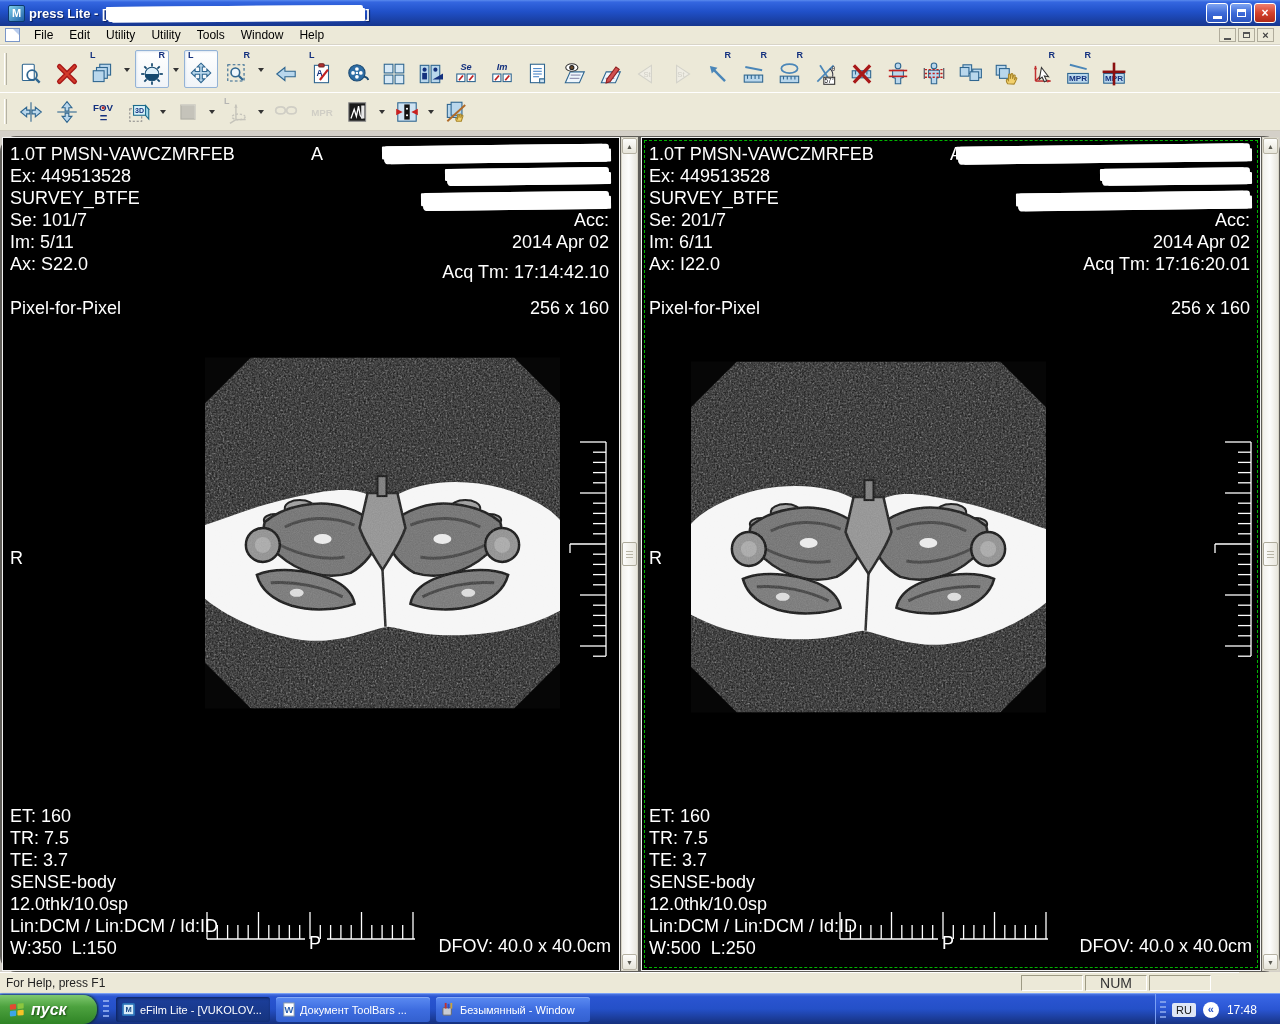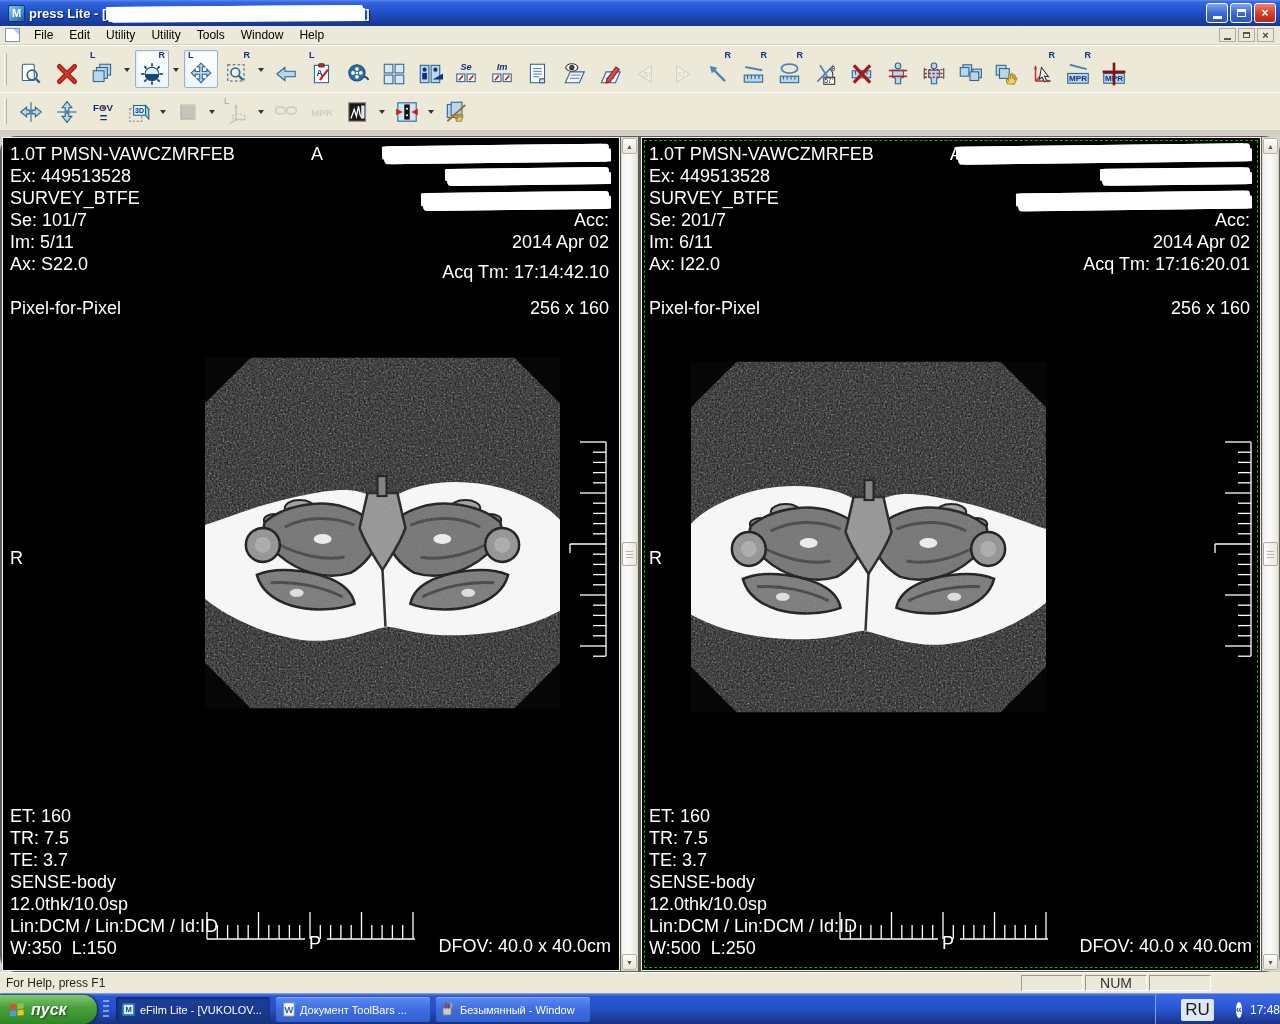--- a/index.html
+++ b/index.html
@@ -100,21 +100,21 @@
     gap:4px; padding:0 5px; color:#fff; font-size:11px; overflow:hidden; white-space:nowrap;
     background:linear-gradient(180deg,#5b8bf2,#3e6de0 50%,#3360cf); box-shadow:inset 0 1px 0 #86aaf5; }
   .task.active { background:linear-gradient(180deg,#1c3f9c,#16347e); box-shadow:inset 1px 1px 3px #0c2058; }
   .task .tlabel { overflow:hidden; text-overflow:clip; }
   .tico { width:15px; height:15px; flex:0 0 15px; }
   #tray { position:absolute; right:0; top:0; height:31px; width:125px;
     background:linear-gradient(180deg,#3a68e8 0%,#2a55d2 50%,#16317e 100%); border-left:1px solid #7aa0f5;
     display:flex; align-items:center; color:#fff; }
   .tray-grip { width:6px; height:18px; margin:0 3px 0 4px;
     background:repeating-linear-gradient(180deg,#9ab4f2 0 2px,transparent 2px 5px); opacity:.7; }
-  .lang { background:#dfe6f5; color:#1a1a1a; font-size:17px; padding:1px 4px; border-radius:2px; margin:0 18px; }
+  .lang { background:#dfe6f5; color:#1a1a1a; font-size:11px; padding:1px 4px; border-radius:2px; margin:0 3px; }
   .chev { width:16px; height:16px; border-radius:50%; background:#fff; color:#2a55c8; font-weight:bold;
     font-size:11px; text-align:center; line-height:15px; margin:0 4px; }
   .clock { font-size:12px; margin-left:4px; }
 </style>
 </head>
 <body>
 
 <svg width="0" height="0" style="position:absolute">
   <defs>
     <clipPath id="octa">

